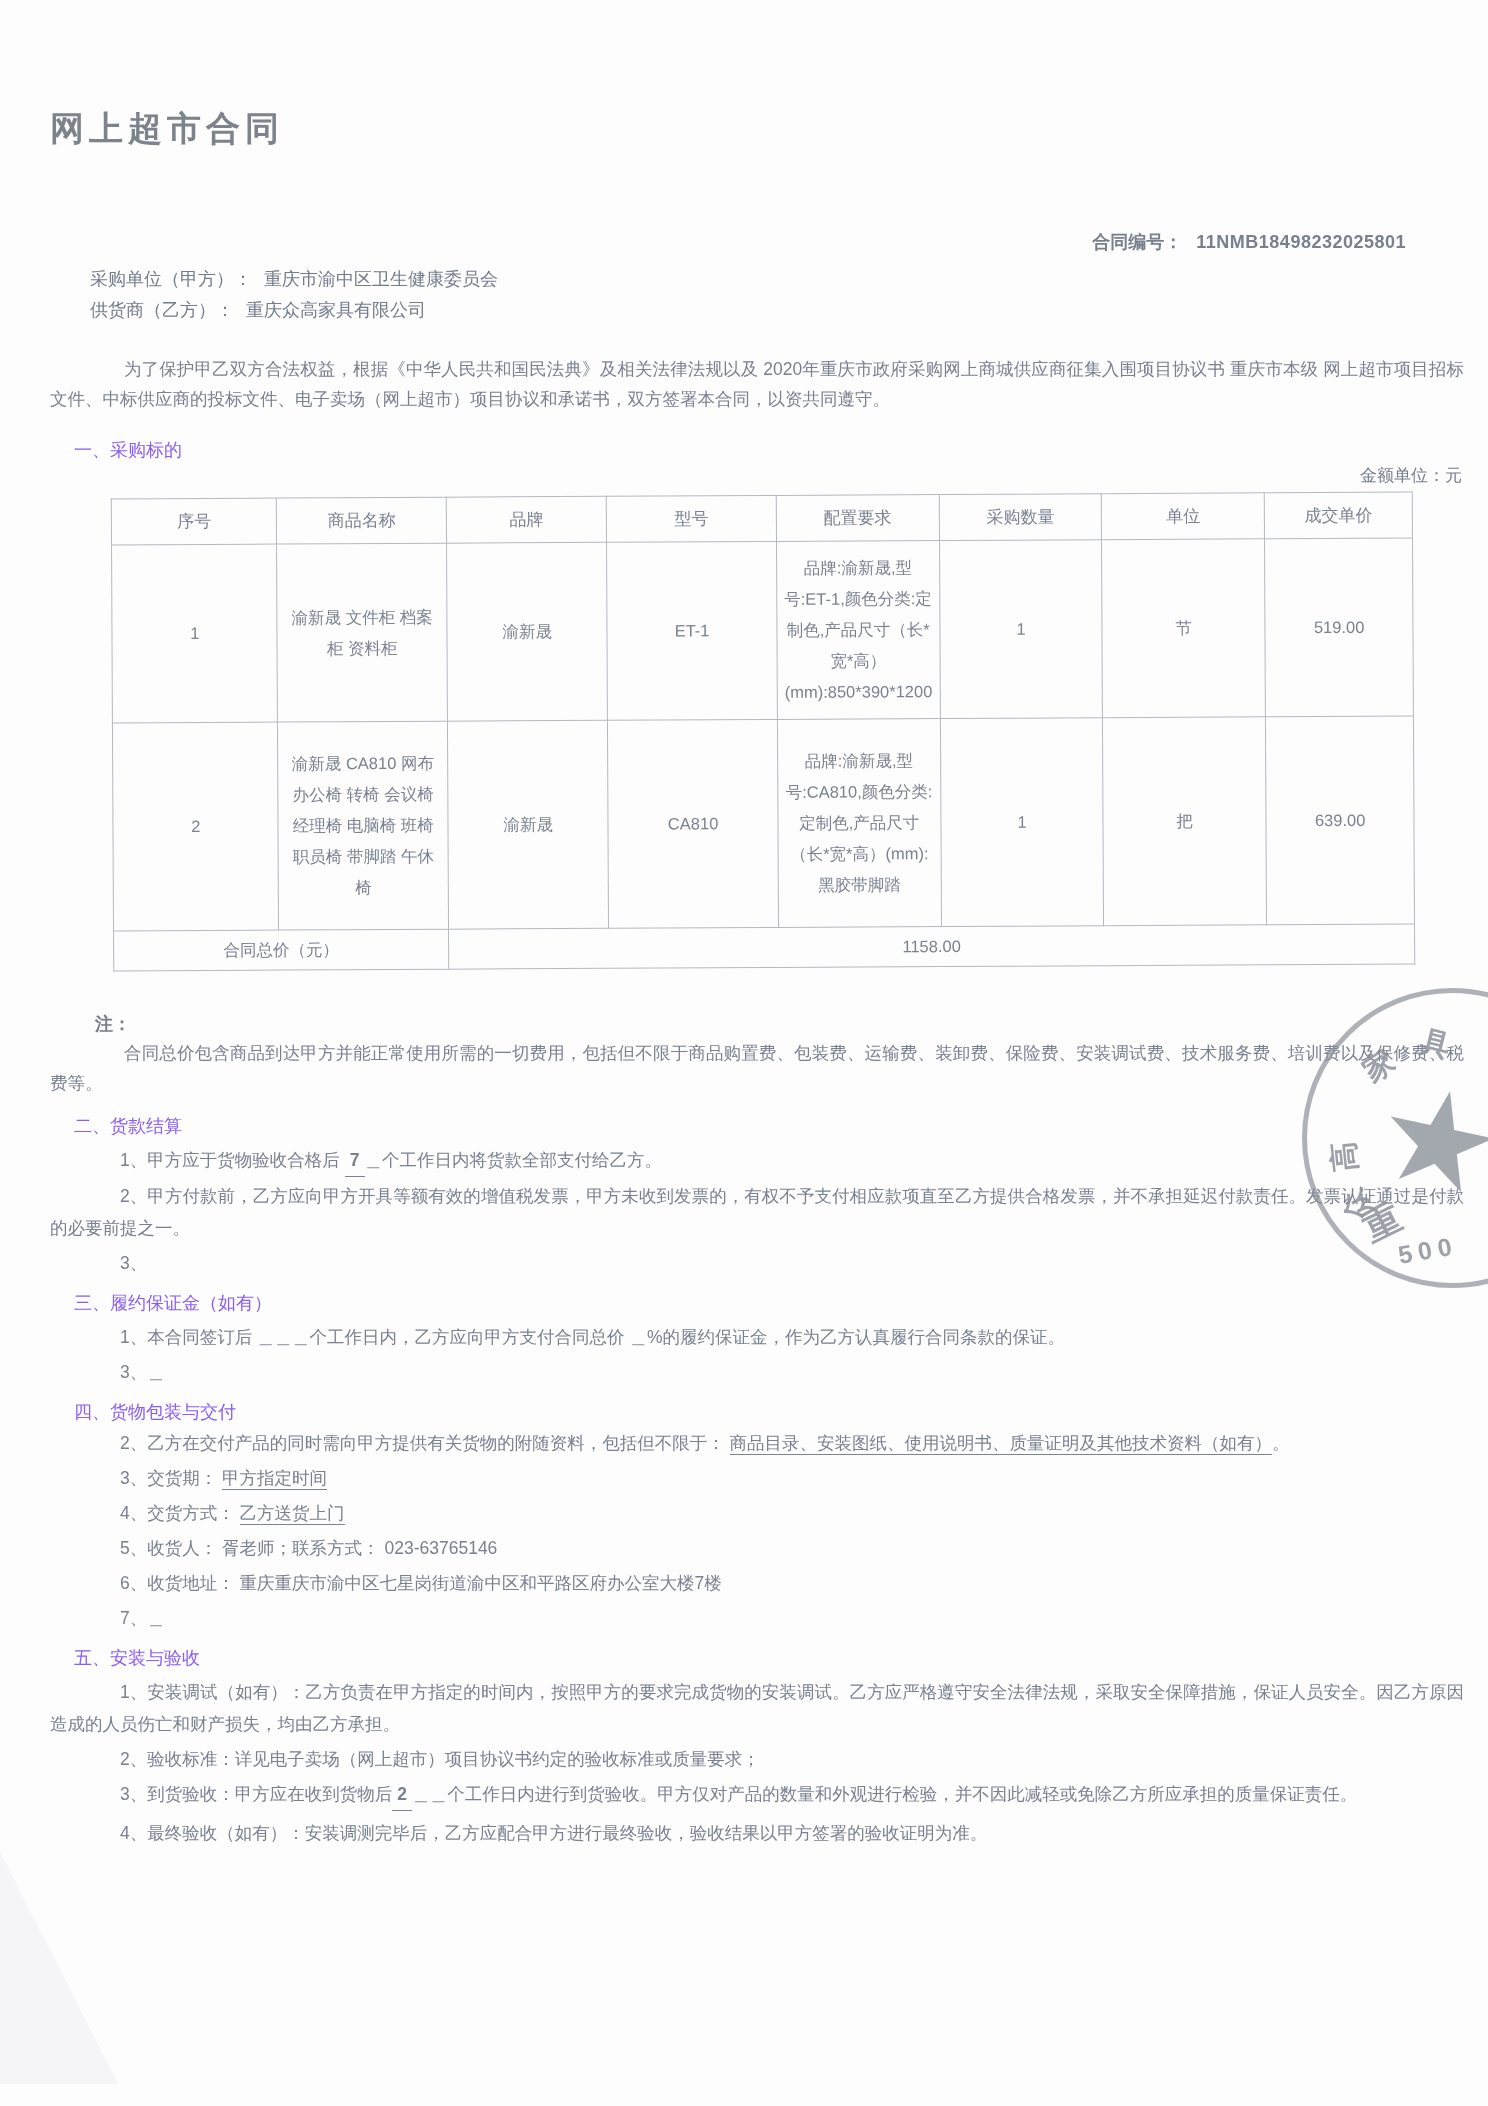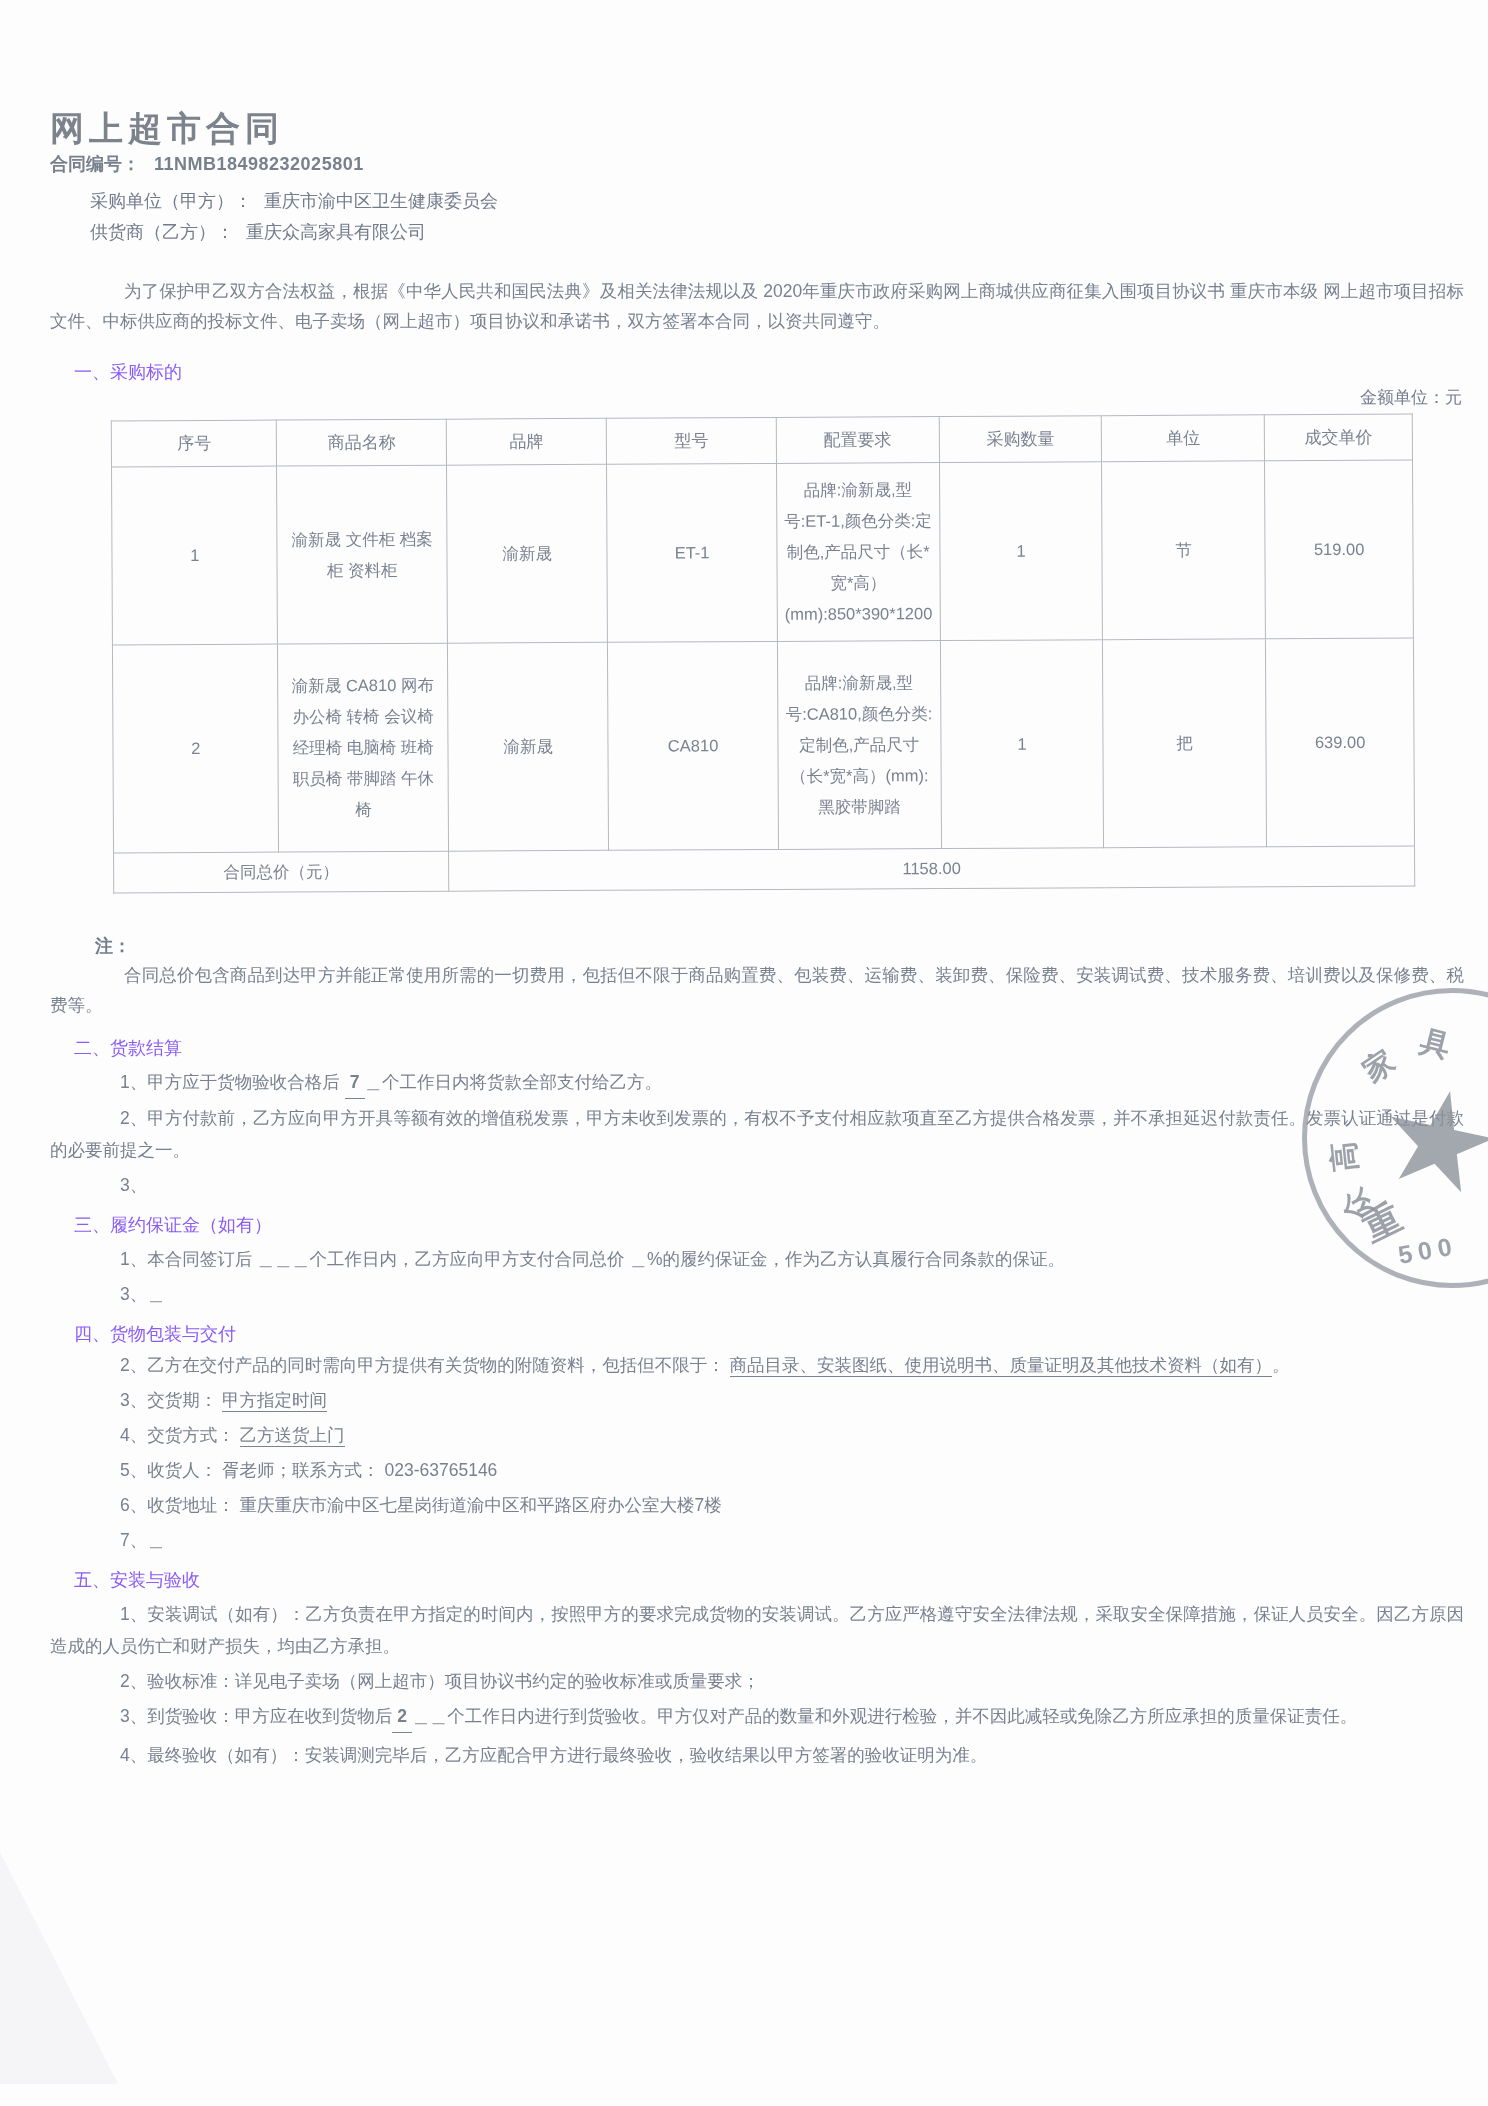--- a/index.html
+++ b/index.html
@@ -21,20 +21,22 @@
 
   .title{
     margin-top:106px;
     text-align:left;
     font-size:34px;
     font-weight:bold;
     letter-spacing:5px;
     color:#7d838d;
   }
   .contract-no{
+    margin-top:78px;
+    text-align:right;
     padding-right:58px;
     font-size:18px;
     font-weight:bold;
     color:#78808d;
   }
   .contract-no .num{ margin-left:14px; letter-spacing:0.5px; }
 
   .parties{ margin-top:10px; margin-left:40px; }
   .party-line{ font-size:18px; font-weight:normal; line-height:31px; color:#737c8b; }
   .party-line .pname{ margin-left:12px; }

